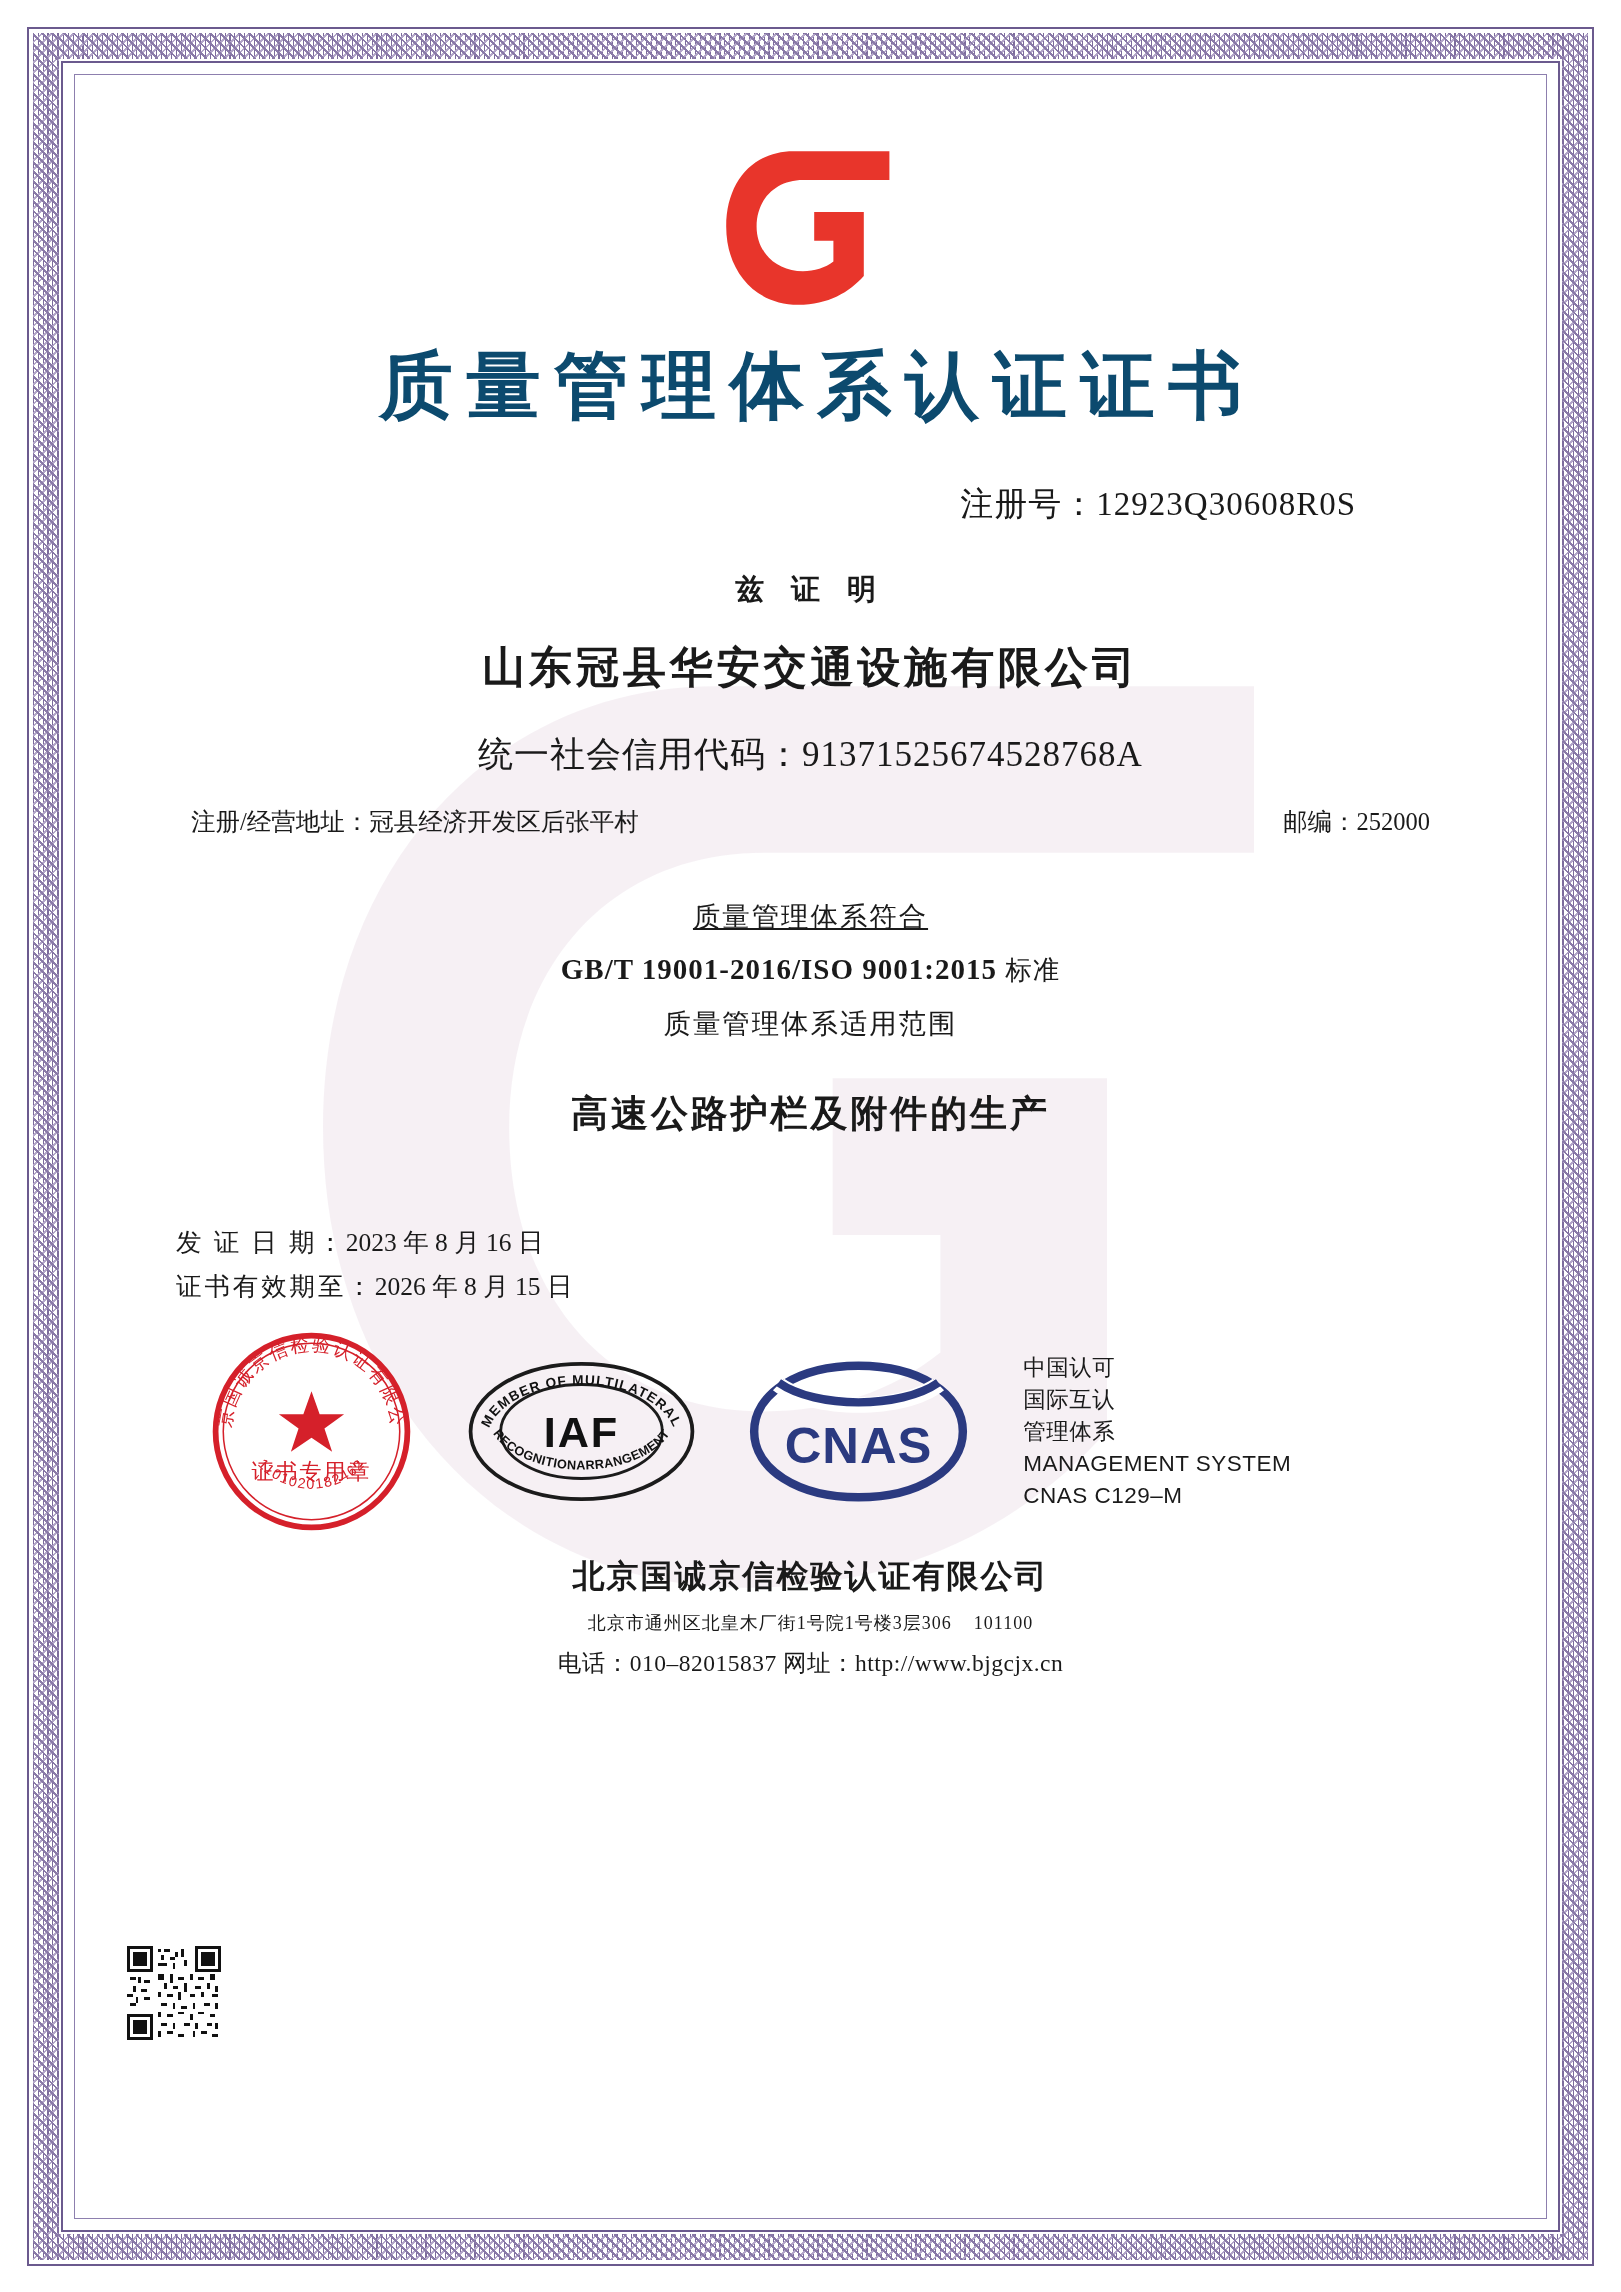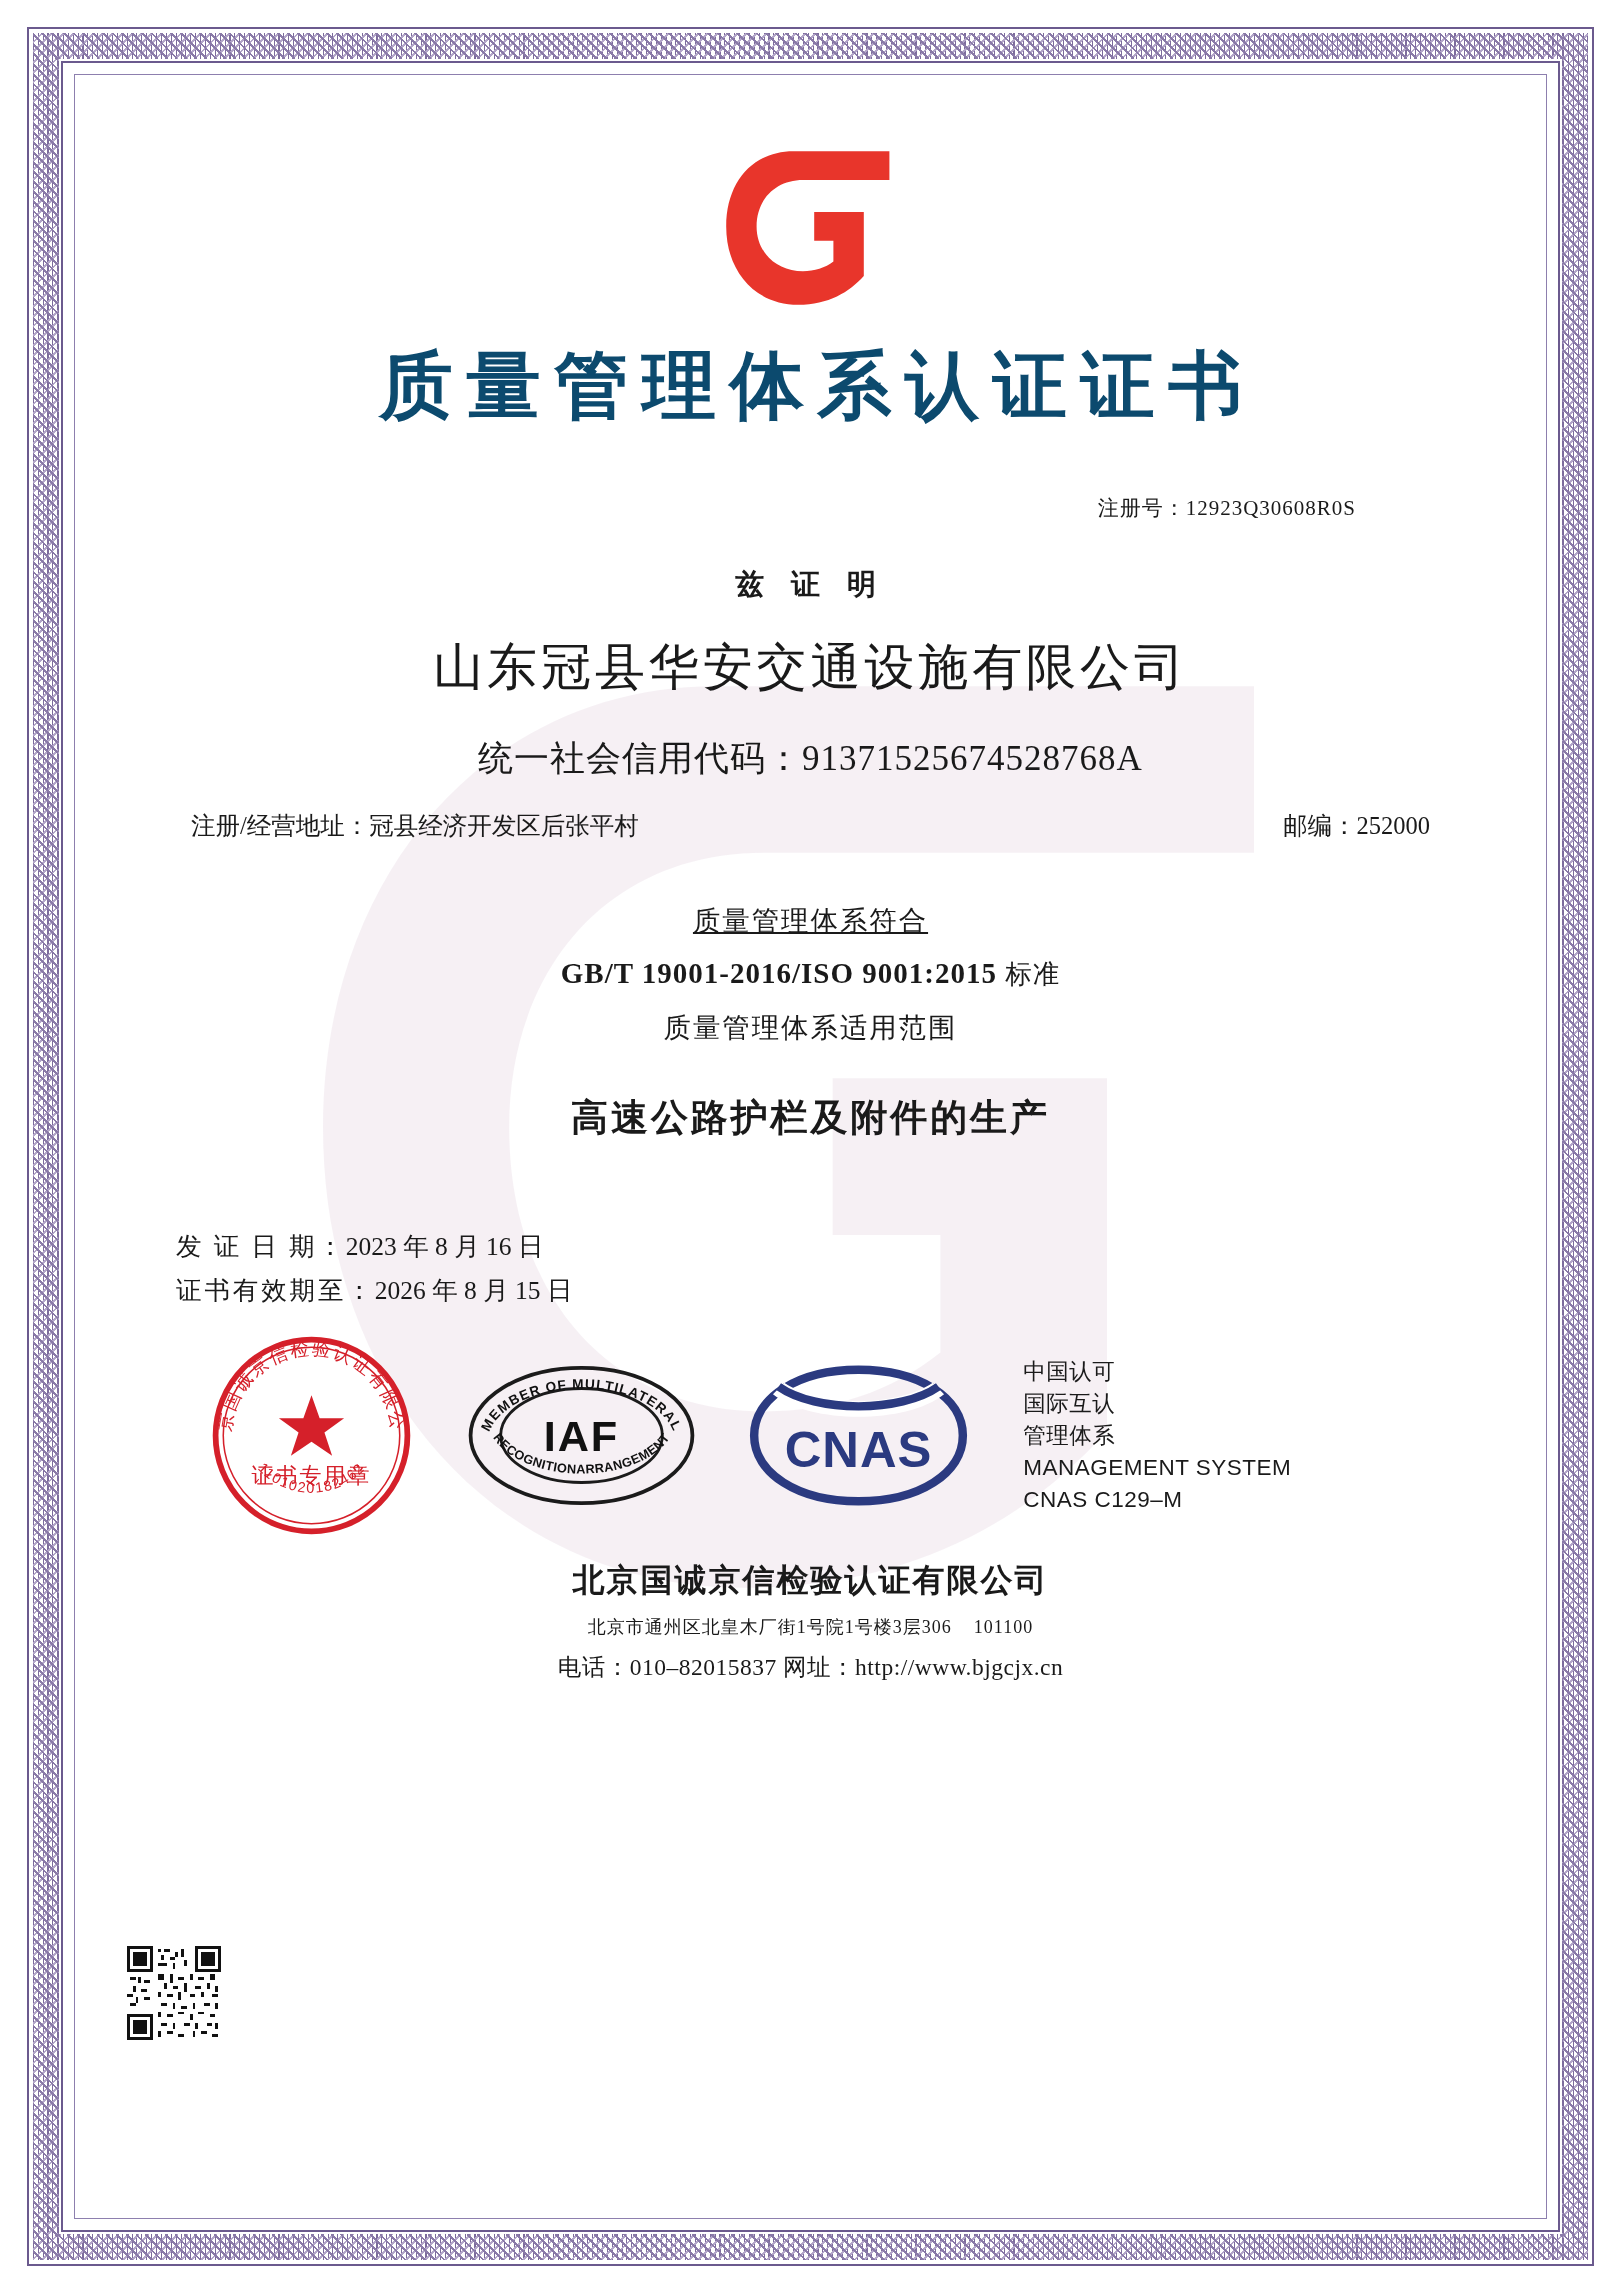--- a/index.html
+++ b/index.html
@@ -96,38 +96,38 @@
     letter-spacing: 13.7px;
     font-weight: 700;
     margin-top: 23.5px;
     color: #0c4a6e;
     font-family: "Liberation Serif", "DejaVu Serif", serif;
     text-indent: 13.7px;
   }
 
   .reg-no {
     text-align: right;
-    font-size: 21px;
-    margin-top: 57px;
+    font-size: 33px;
+    margin-top: 45px;
     padding-right: 118px;
     letter-spacing: 1px;
   }
 
   .hereby {
     text-align: center;
     font-size: 29px;
     font-weight: 700;
     margin-top: 43px;
     letter-spacing: 9.8px;
   }
 
   .company-name {
     text-align: center;
-    font-size: 50px;
-    font-weight: 400;
+    font-size: 43px;
+    font-weight: 700;
     margin-top: 29px;
     letter-spacing: 3.9px;
   }
 
   .credit-code {
     text-align: center;
     font-size: 35px;
     margin-top: 34px;
     letter-spacing: 1px;
   }

